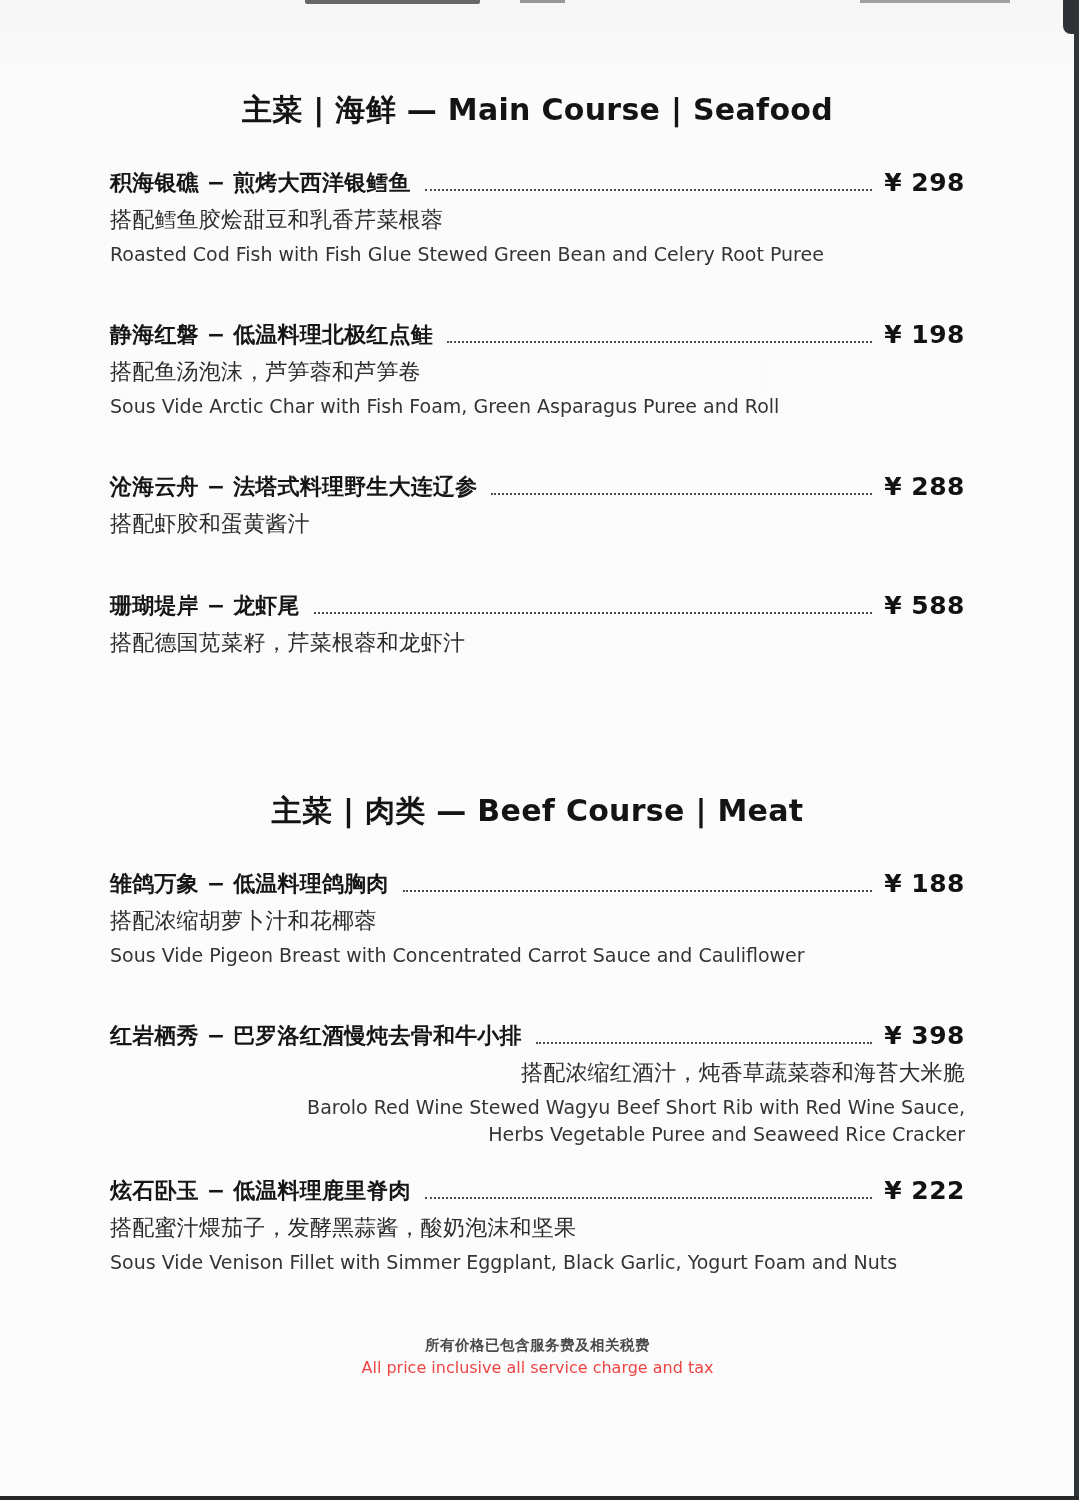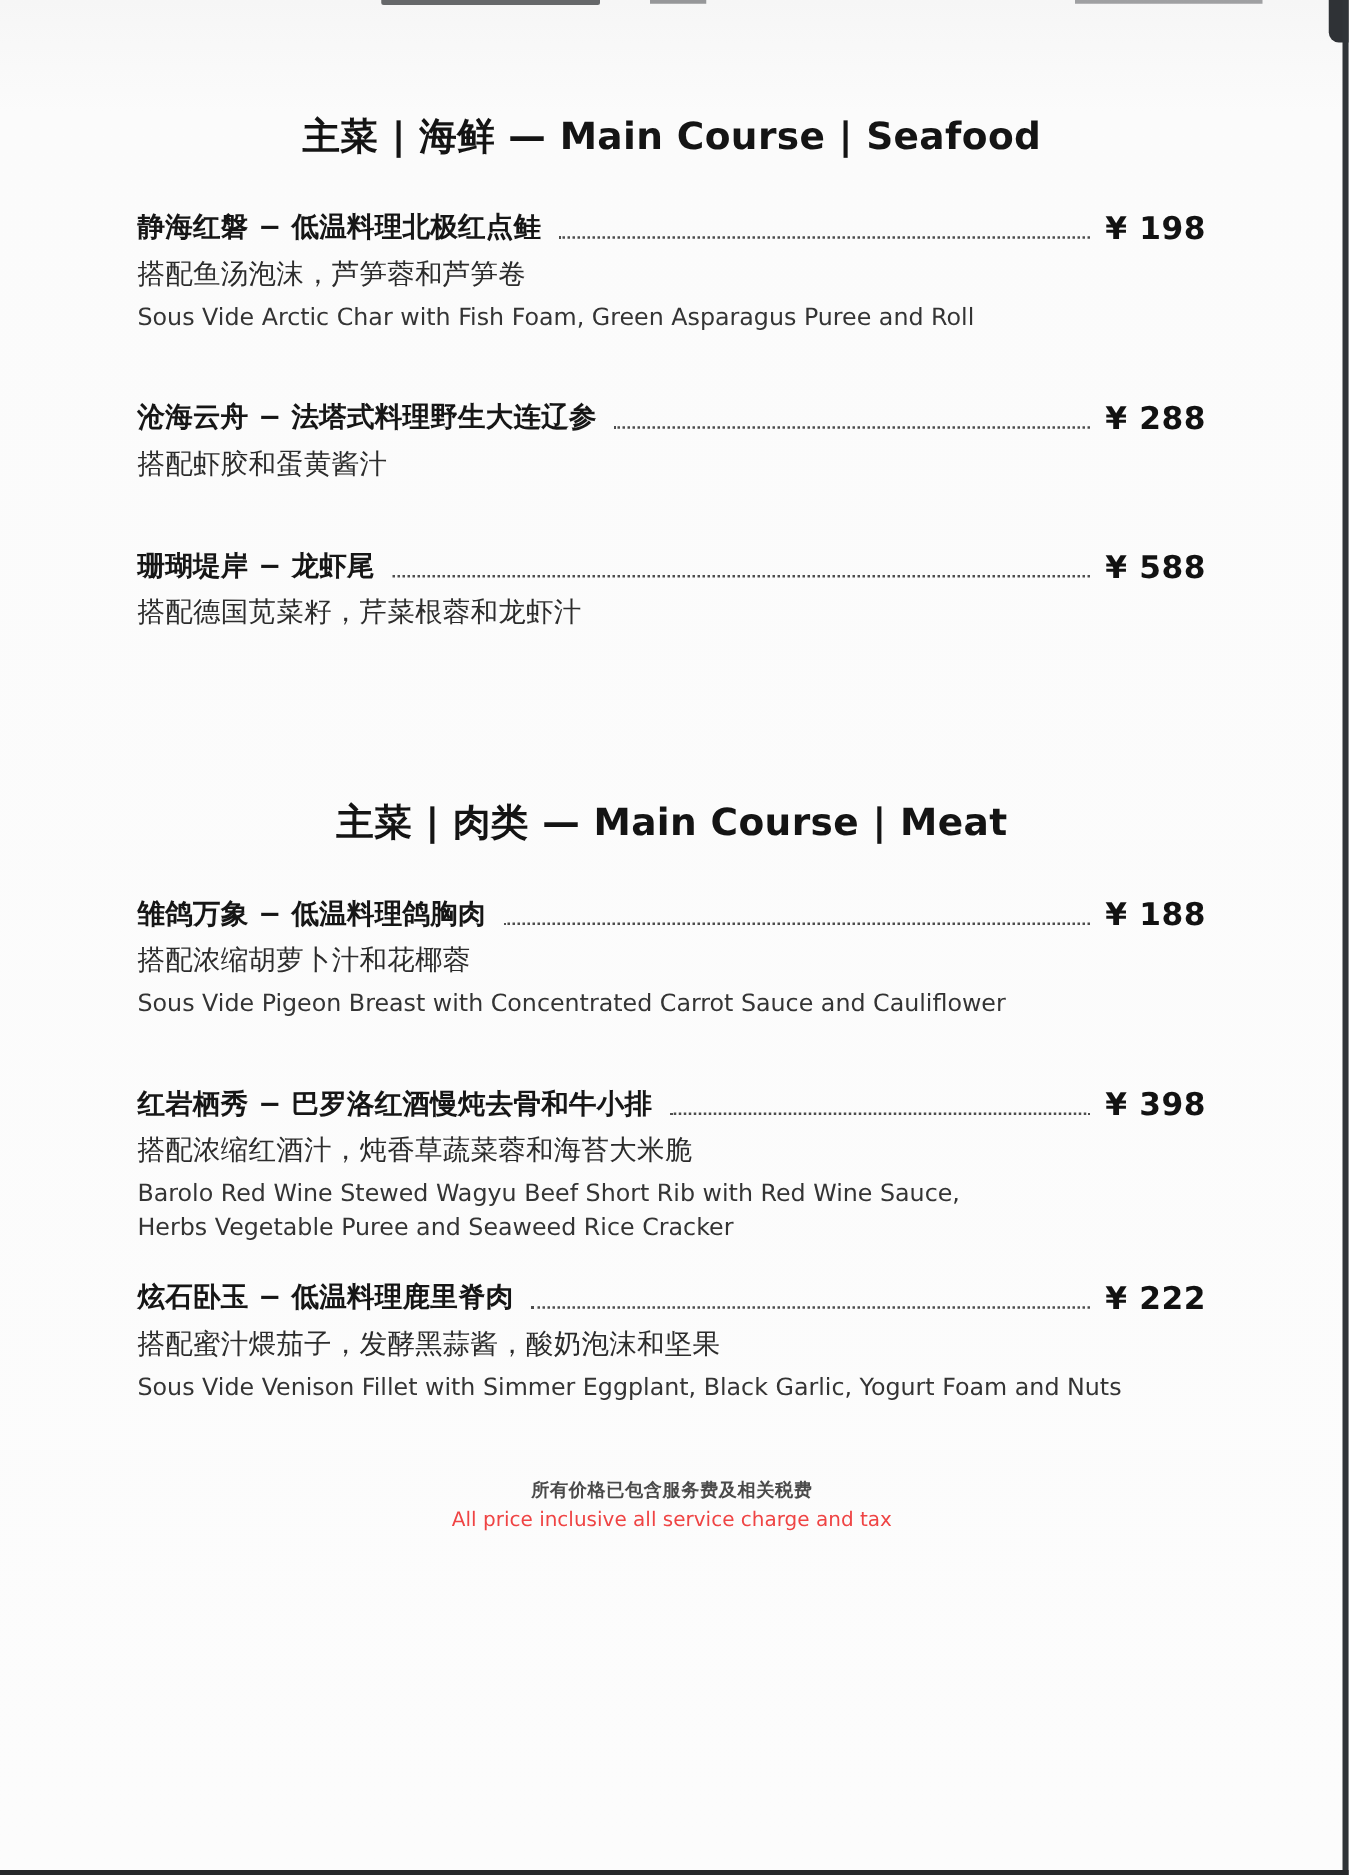--- a/index.html
+++ b/index.html
@@ -16,21 +16,21 @@
   .menu-section { margin: 0; }
   .menu-section.meat { margin-top: 135px; }
 
   .section-title {
     margin: 0 0 40px 0;
     font-size: 30px; line-height: 36px; font-weight: 700;
     letter-spacing: 0.3px; color: #141414; text-align: center;
   }
 
   .item { margin-bottom: 52px; }
-  .item.tight { margin-bottom: 28px; }
+  .item.tight { margin-bottom: 28px; text-align: right; }
 
   .item-row { display: flex; align-items: flex-end; }
   .item-title {
     font-size: 22px; line-height: 30px; font-weight: 700;
     white-space: nowrap; color: #161616; letter-spacing: 0.2px;
   }
   .leader {
     flex: 1 1 auto;
     margin: 0 12px 7px 14px;
     border-bottom: 2px dotted #4d4d4d;
@@ -72,20 +72,29 @@
   .edge-corner-tr { top: 0; right: 0; width: 16px; height: 34px; background: #2f3236; border-bottom-left-radius: 8px; }
 </style>
 </head>
 <body>
 
 <div class="page">
 
   <section class="menu-section">
     <h1 class="section-title">主菜 | 海鲜 — Main Course | Seafood</h1>
 
+    <div class="item">
+      <div class="item-row">
+        <span class="item-title">积海银礁 − 煎烤大西洋银鳕鱼</span>
+        <span class="leader"></span>
+        <span class="price">¥ 298</span>
+      </div>
+      <div class="desc-cn">搭配鳕鱼胶烩甜豆和乳香芹菜根蓉</div>
+      <div class="desc-en">Roasted Cod Fish with Fish Glue Stewed Green Bean and Celery Root Puree</div>
+    </div>
 
     <div class="item">
       <div class="item-row">
         <span class="item-title">静海红磐 − 低温料理北极红点鲑</span>
         <span class="leader"></span>
         <span class="price">¥ 198</span>
       </div>
       <div class="desc-cn">搭配鱼汤泡沫，芦笋蓉和芦笋卷</div>
       <div class="desc-en">Sous Vide Arctic Char with Fish Foam, Green Asparagus Puree and Roll</div>
     </div>
@@ -103,21 +112,21 @@
       <div class="item-row">
         <span class="item-title">珊瑚堤岸 − 龙虾尾</span>
         <span class="leader"></span>
         <span class="price">¥ 588</span>
       </div>
       <div class="desc-cn">搭配德国苋菜籽，芹菜根蓉和龙虾汁</div>
     </div>
   </section>
 
   <section class="menu-section meat">
-    <h1 class="section-title">主菜 | 肉类 — Main Course | Meat</h1>
+    <h1 class="section-title">主菜 | 肉类 — Beef Course | Meat</h1>
 
     <div class="item">
       <div class="item-row">
         <span class="item-title">雏鸽万象 − 低温料理鸽胸肉</span>
         <span class="leader"></span>
         <span class="price">¥ 188</span>
       </div>
       <div class="desc-cn">搭配浓缩胡萝卜汁和花椰蓉</div>
       <div class="desc-en">Sous Vide Pigeon Breast with Concentrated Carrot Sauce and Cauliflower</div>
     </div>

